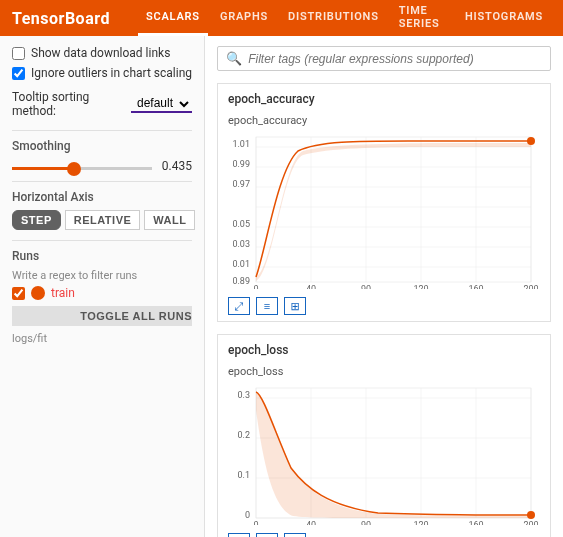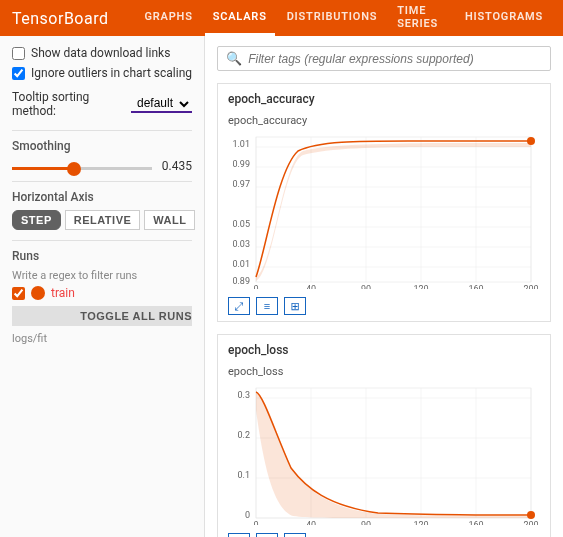--- a/index.html
+++ b/index.html
@@ -10,21 +10,21 @@
       background: #E65100;
       height: 36px;
       display: flex;
       align-items: center;
       padding: 0 12px;
       gap: 20px;
     }
     .header-logo {
       color: #fff;
       font-size: 16px;
-      font-weight: 400;
+      font-weight: 700;
       letter-spacing: 0.5px;
     }
     .header-nav {
       display: flex;
       gap: 4px;
       margin-left: 8px;
     }
     .nav-item {
       color: rgba(255,255,255,0.85);
       font-size: 11px;
@@ -257,22 +257,22 @@
       color: #1565C0;
       font-size: 11px;
     }
   </style>
 </head>
 <body>
 
 <div class="header">
   <span class="header-logo">TensorBoard</span>
   <nav class="header-nav">
+    <span class="nav-item active">SCALARS</span>
     <span class="nav-item">GRAPHS</span>
-    <span class="nav-item active">SCALARS</span>
     <span class="nav-item">DISTRIBUTIONS</span>
     <span class="nav-item">TIME SERIES</span>
     <span class="nav-item">HISTOGRAMS</span>
   </nav>
 </div>
 
 <div class="main">
 
   <div class="sidebar">
     <div class="sidebar-section">

